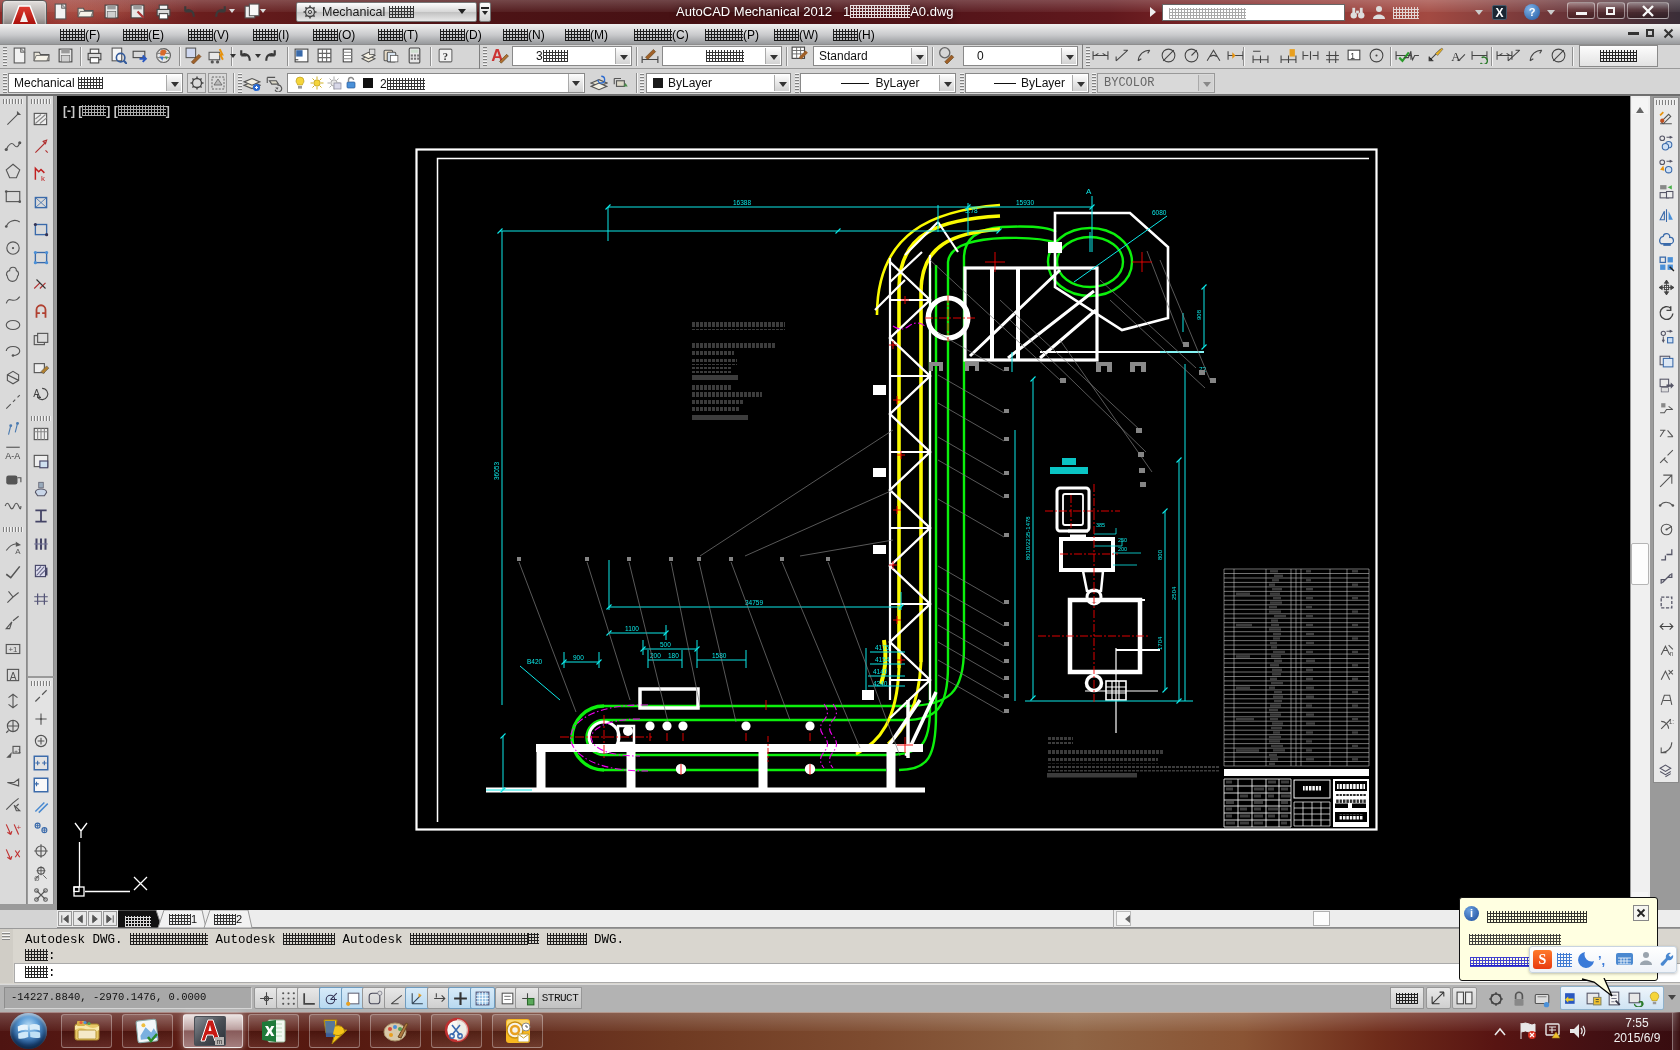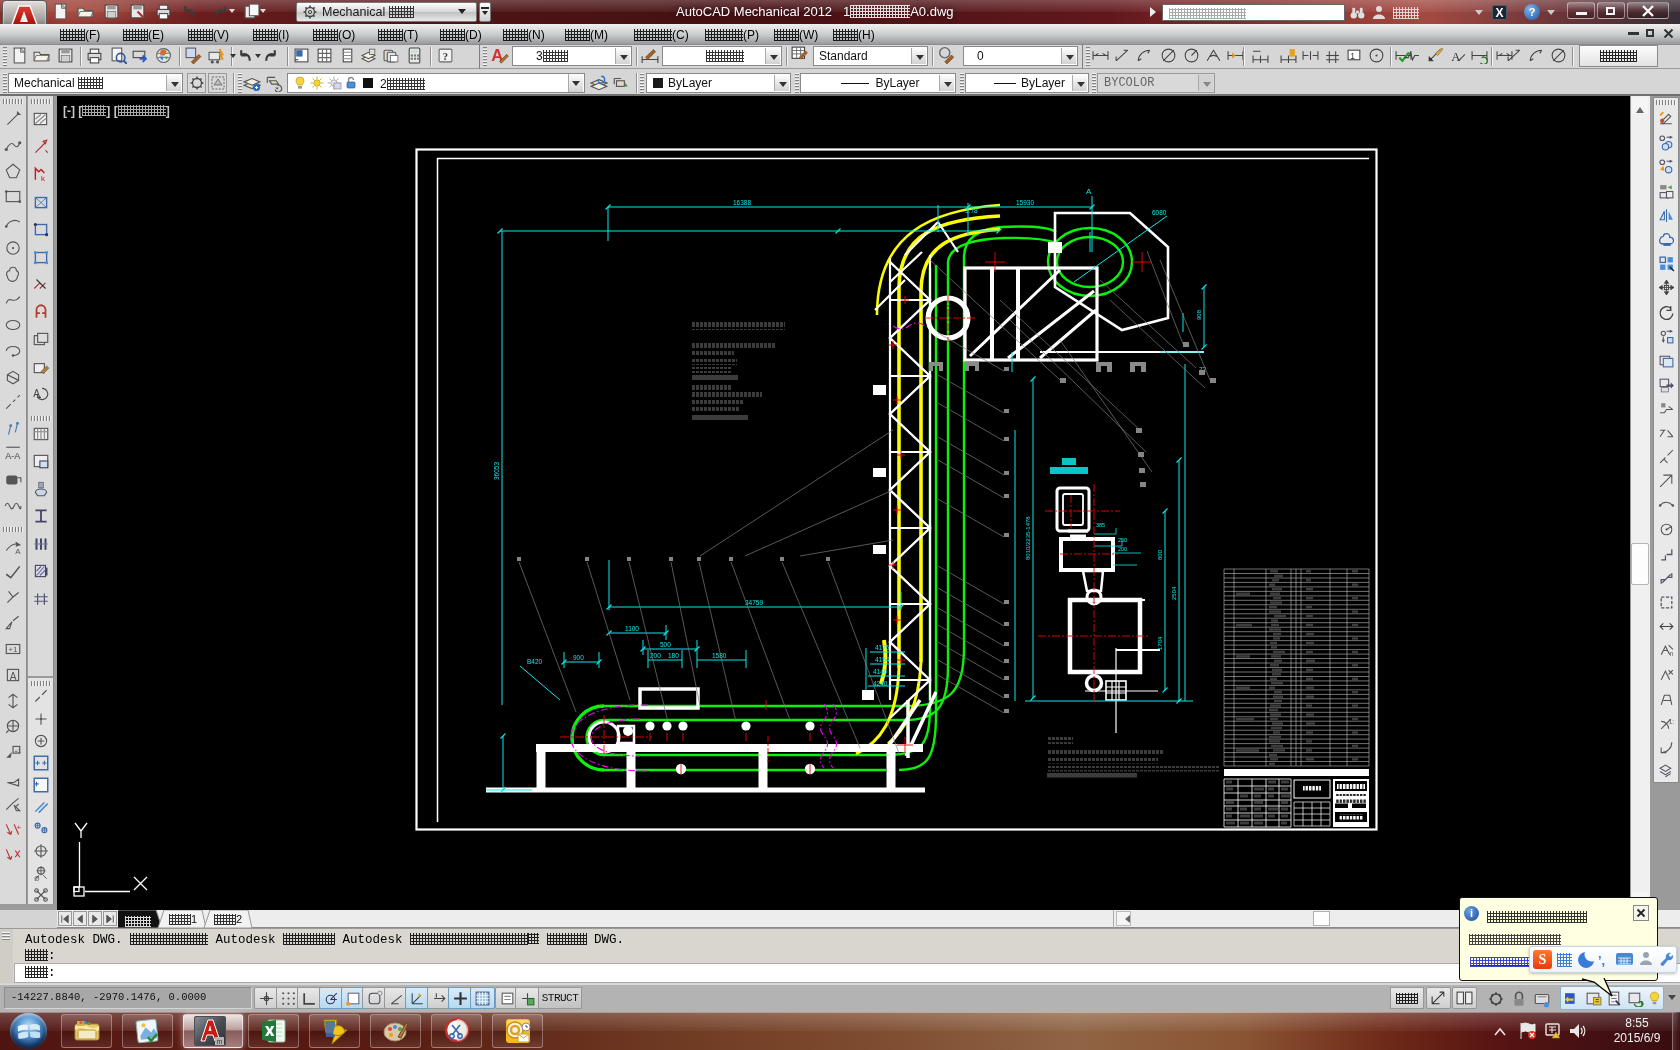--- a/index.html
+++ b/index.html
@@ -1597,21 +1597,21 @@
 <svg class="ab" style="left:1544px;top:1022px" width="20" height="18" viewBox="0 0 20 18">
     <rect x="2" y="2" width="13" height="11" rx="1" fill="none" stroke="#e8e8e8" stroke-width="1.4"></rect>
     <path d="M5 5 h7 M5 8 h7 M8 5 v6" stroke="#e8e8e8"></path>
     <path d="M12 10 l4 6 h-8 Z" fill="#f0c030" stroke="#a88010" stroke-width=".6"></path>
     <text x="14.4" y="16.5" font-size="5" fill="#333">!</text>
   </svg>
 <svg class="ab" style="left:1568px;top:1023px" width="18" height="16" viewBox="0 0 18 16">
     <path d="M2 6 h4 l5 -5 v14 l-5 -5 h-4 Z" fill="#e8e8e8"></path>
     <path d="M13 5 a5 5 0 0 1 0 6 M15 3 a8 8 0 0 1 0 10" stroke="#e8e8e8" fill="none" stroke-width="1.3"></path>
   </svg>
-<div style="position:absolute;left:1607px;top:1016px;width:60px;height:15px;color:#f2f2f2;font-size:12px;text-align:center">8:55</div>
+<div style="position:absolute;left:1607px;top:1016px;width:60px;height:15px;color:#f2f2f2;font-size:12px;text-align:center">7:55</div>
 <div style="position:absolute;left:1597px;top:1031px;width:80px;height:15px;color:#f2f2f2;font-size:12px;text-align:center">2015/6/9</div>
 <div style="position:absolute;left:1672px;top:1012px;width:8px;height:38px;background:linear-gradient(90deg,rgba(255,255,255,.12),rgba(60,20,20,.6));border-left:1px solid rgba(255,255,255,.4)"></div>
 <svg class="ab" style="left:1574px;top:978px;z-index:62" width="48" height="20" viewBox="0 0 48 20">
     <path d="M8 0 L30 0 L38 18 L20 4 L10 1 Z" fill="#ffffe1"></path>
     <path d="M8 1 L20 4 L38 18" stroke="#000" stroke-width="1.3" fill="none"></path>
     <path d="M30 0 L38 18" stroke="#000" stroke-width="1.3"></path>
   </svg>
 <div style="position:absolute;left:1459px;top:897px;width:199px;height:84px;background:#ffffe1;border:1.5px solid #111;border-radius:3px;z-index:61"></div>
 <div style="position:absolute;left:1464px;top:906px;width:15px;height:15px;border-radius:50%;background:radial-gradient(circle at 35% 30%,#6aa0e0,#1a4a9a);color:#fff;font-size:11px;font-weight:bold;text-align:center;line-height:15px;z-index:62">i</div>
 <div style="position:absolute;left:1487px;top:908px;z-index:62;font-weight:bold"><i class="z" style="width:100px;height:12px;color:#111;"></i></div>

